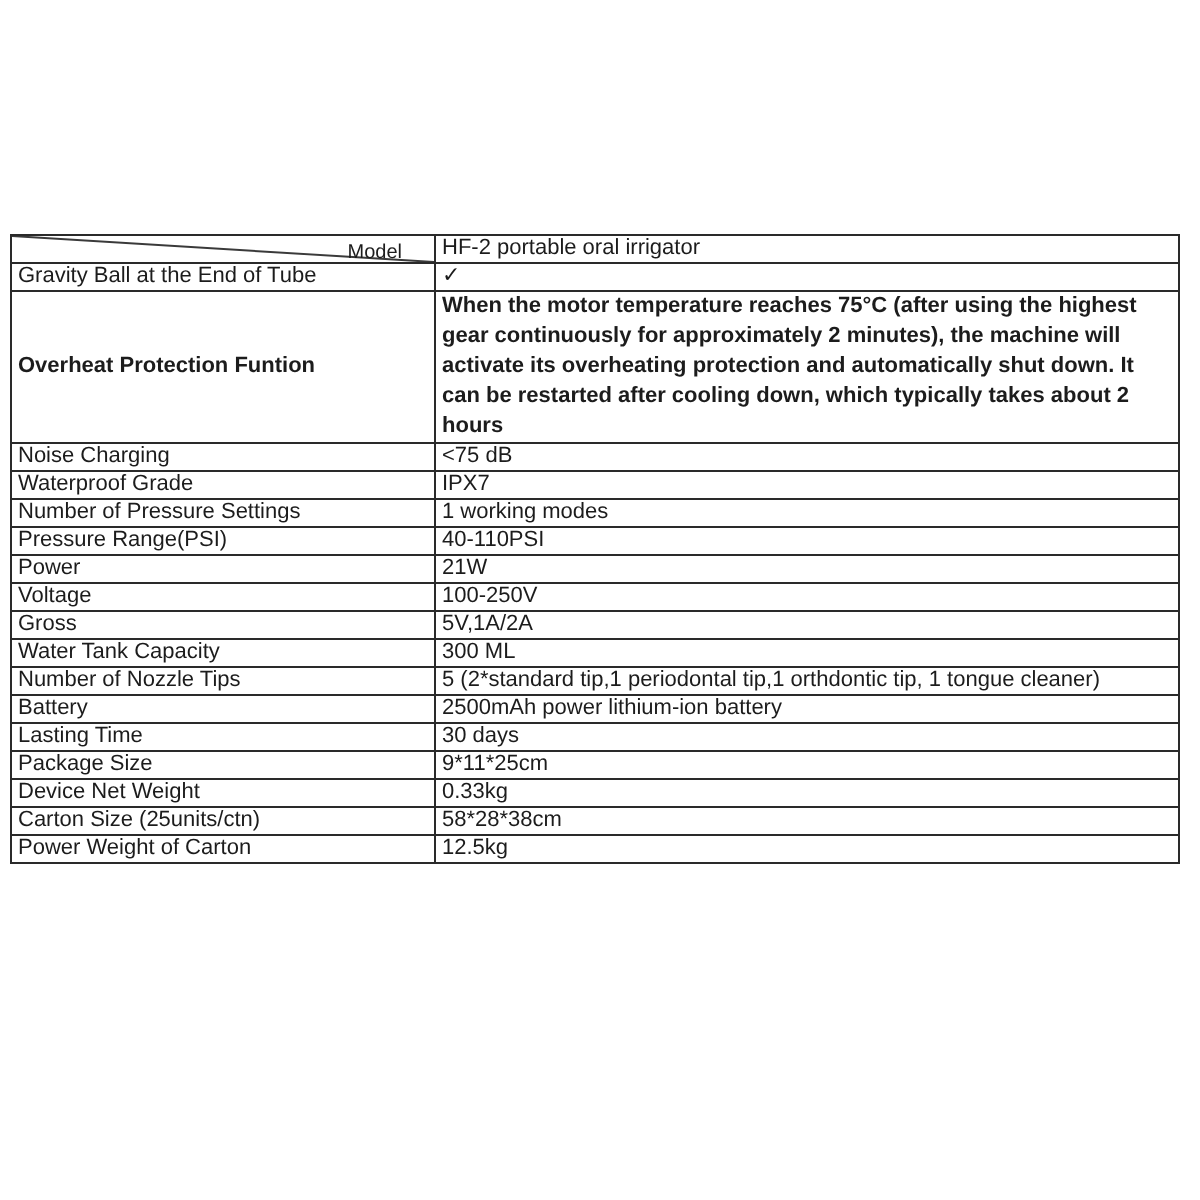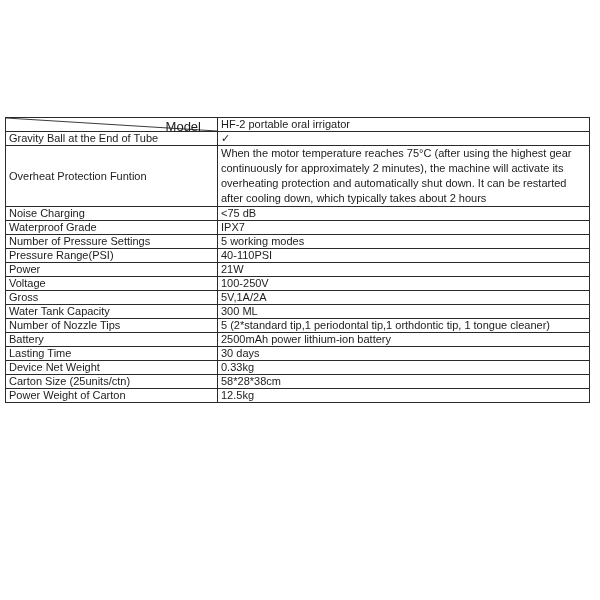--- a/index.html
+++ b/index.html
@@ -48,39 +48,40 @@
   td.header-diagonal svg {
     position: absolute;
     left: 0; top: 0;
     width: 100%; height: 100%;
     display: block;
   }
   .model-label {
     position: absolute;
     top: 2px;
     right: 16px;
-    font-size: 13px;
+    font-size: 10px;
   }
   .features-label {
     position: absolute;
     bottom: 10px;
     left: 13px;
     font-size: 11px;
     font-style: italic;
   }
   td.header-model-value {
     height: 31px;
   }
 
   
   tr.tall-row td {
     height: 60px;
     white-space: normal;
     line-height: 15px;
     vertical-align: middle;
+    font-weight: bold;
   }
   tr.tall-row td.feature-cell {
     white-space: nowrap;
   }
   .check {
     font-size: 11px;
   }
 </style>
 </head>
 <body>
@@ -114,21 +115,21 @@
       <tr>
         <td class="feature-cell">Noise Charging</td>
         <td class="value-cell">&lt;75 dB</td>
       </tr>
       <tr>
         <td class="feature-cell">Waterproof Grade</td>
         <td class="value-cell">IPX7</td>
       </tr>
       <tr>
         <td class="feature-cell">Number of Pressure Settings</td>
-        <td class="value-cell">5 working modes</td>
+        <td class="value-cell">1 working modes</td>
       </tr>
       <tr>
         <td class="feature-cell">Pressure Range(PSI)</td>
         <td class="value-cell">40-110PSI</td>
       </tr>
       <tr>
         <td class="feature-cell">Power</td>
         <td class="value-cell">21W</td>
       </tr>
       <tr>
@@ -149,20 +150,24 @@
       </tr>
       <tr>
         <td class="feature-cell">Battery</td>
         <td class="value-cell">2500mAh power lithium-ion battery</td>
       </tr>
       <tr>
         <td class="feature-cell">Lasting Time</td>
         <td class="value-cell">30 days</td>
       </tr>
       <tr>
+        <td class="feature-cell">Package Size</td>
+        <td class="value-cell">9*11*25cm</td>
+      </tr>
+      <tr>
         <td class="feature-cell">Device Net Weight</td>
         <td class="value-cell">0.33kg</td>
       </tr>
       <tr>
         <td class="feature-cell">Carton Size (25units/ctn)</td>
         <td class="value-cell">58*28*38cm</td>
       </tr>
       <tr>
         <td class="feature-cell">Power Weight of Carton</td>
         <td class="value-cell">12.5kg</td>

